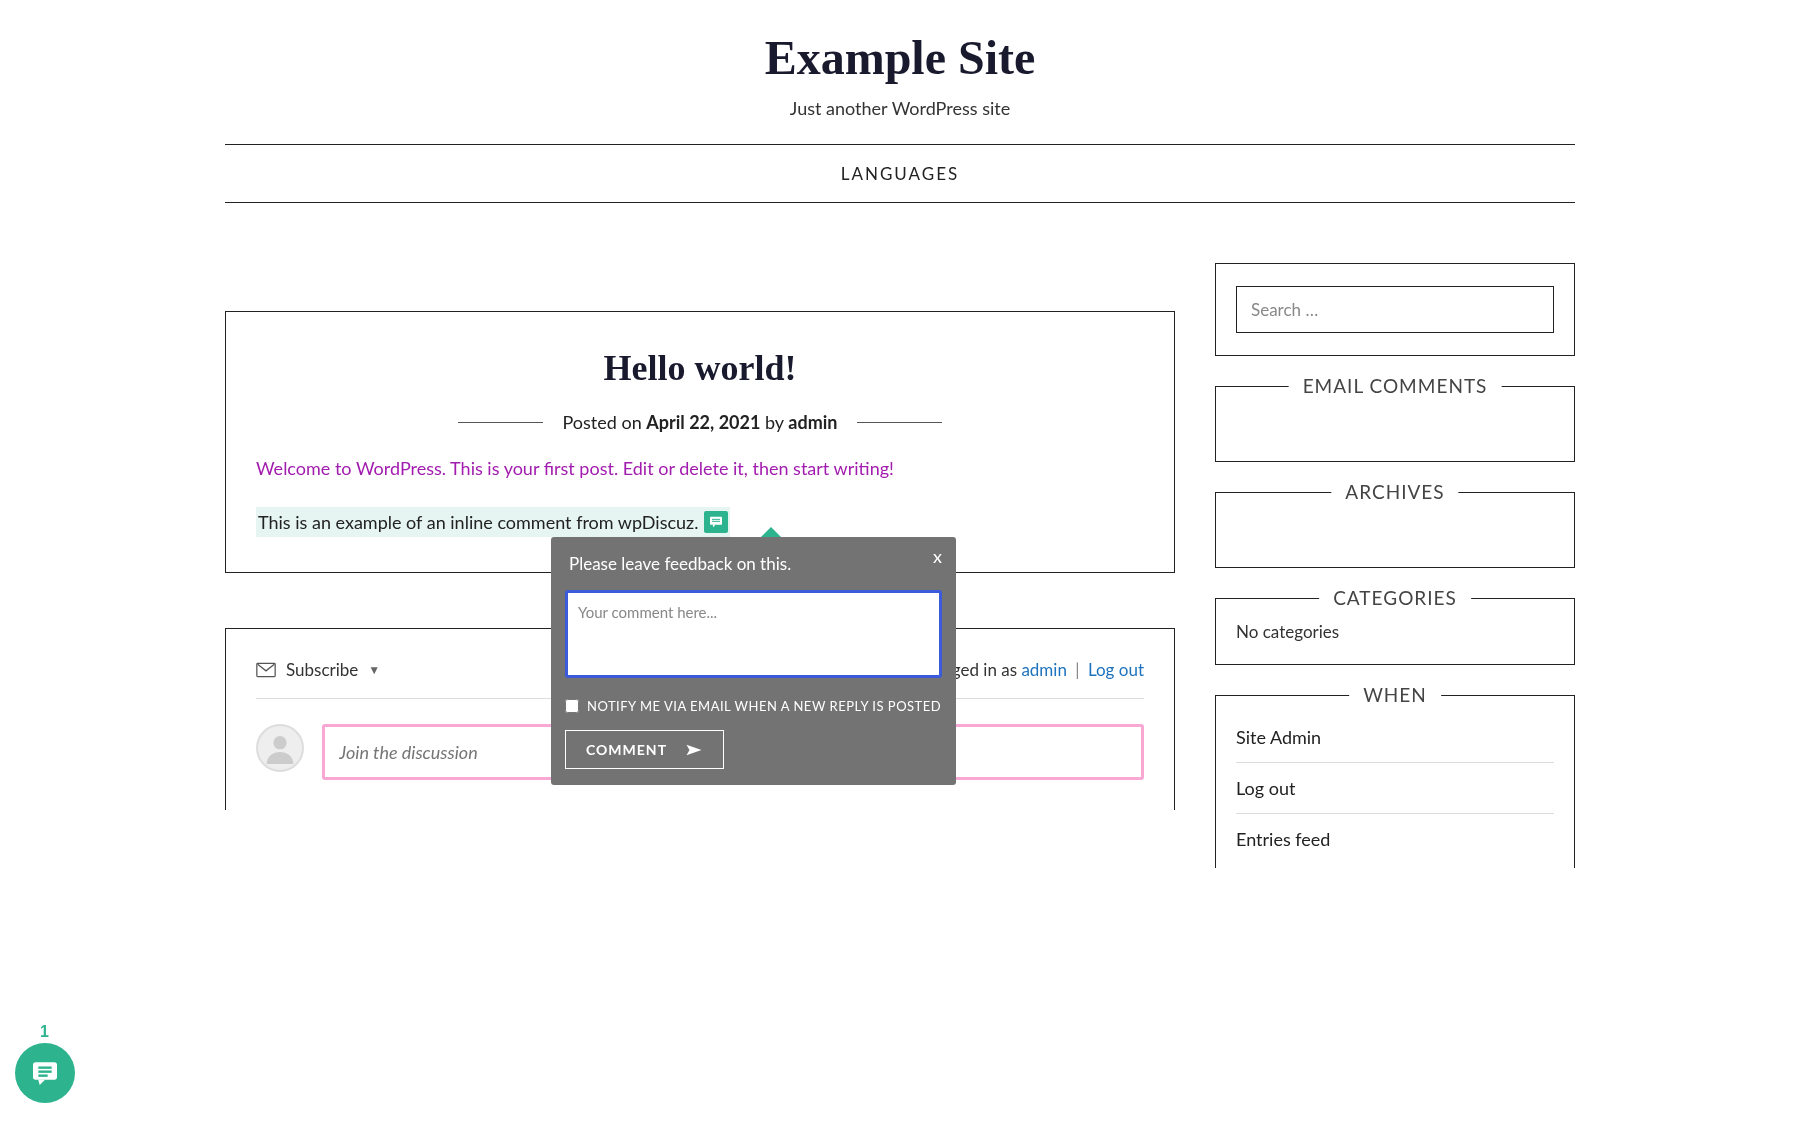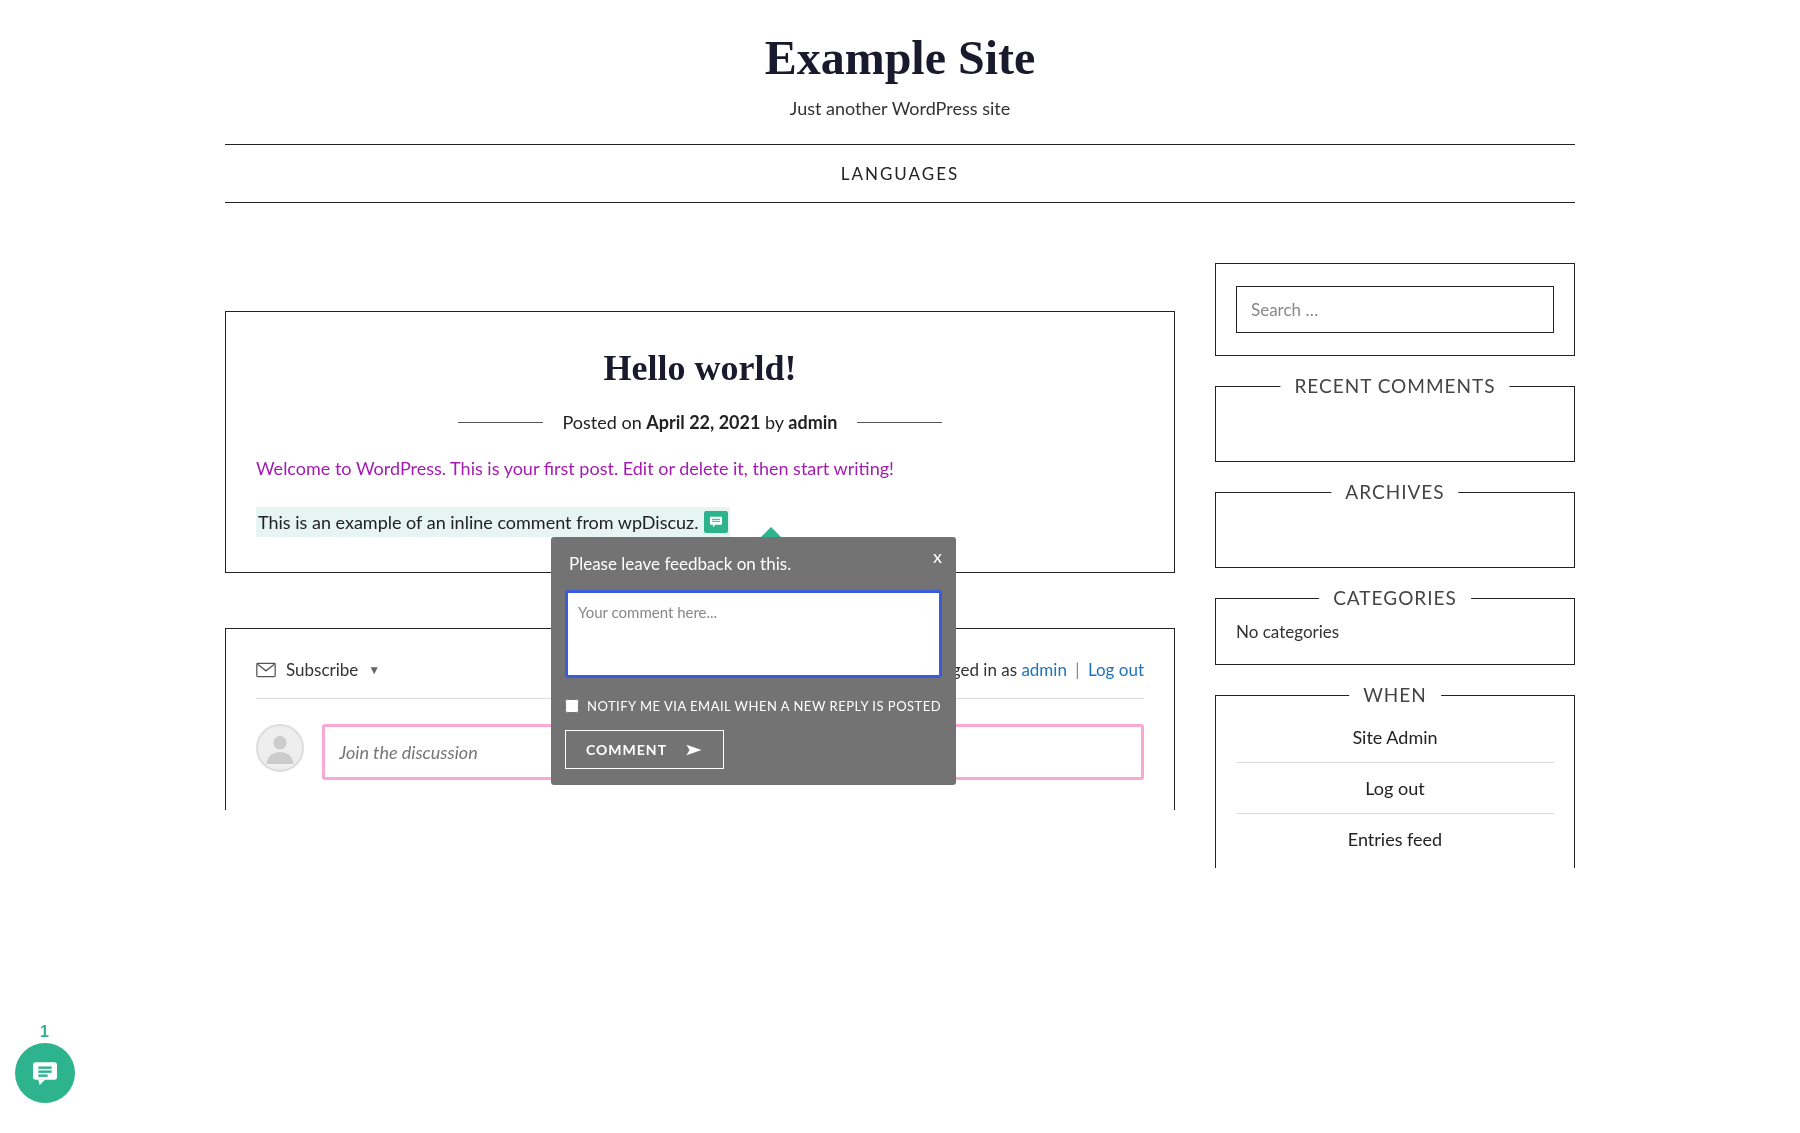--- a/index.html
+++ b/index.html
@@ -45,21 +45,21 @@
 .avatar { width: 48px; height: 48px; border-radius: 50%; background: #eee; border: 2px solid #ddd; display: flex; align-items: center; justify-content: center; }
 .avatar svg { width: 32px; height: 32px; }
 .discussion-input { flex: 1; border: 3px solid #f9a8d4; border-radius: 3px; padding: 14px; font-family: 'Lato', Arial, sans-serif; font-size: 18px; font-style: italic; color: #888; }
 .sidebar { width: 360px; }
 .widget { border: 1px solid #222; padding: 22px 20px; margin-bottom: 30px; position: relative; }
 .widget-title { font-family: 'Lato', Arial, sans-serif; font-size: 19px; letter-spacing: 1px; color: #444; background: #fff; position: absolute; top: -13px; left: 50%; transform: translateX(-50%); padding: 0 14px; white-space: nowrap; }
 .search-input { width: 100%; border: 1px solid #222; padding: 12px 14px; font-family: 'Lato', Arial, sans-serif; font-size: 17px; color: #b91c1c; }
 .search-input::placeholder { color: #888; }
 .widget-text { font-family: 'Lato', Arial, sans-serif; font-size: 17px; color: #333; }
 .widget-empty { min-height: 30px; }
-.meta-list { list-style: none; text-align: center; }
+.meta-list { list-style: none; }
 .meta-list li { font-family: 'Lato', Arial, sans-serif; font-size: 18px; color: #222; padding: 14px 0; border-bottom: 1px solid #ddd; cursor: pointer; }
 .meta-list li:first-child { padding-top: 8px; }
 .float-bubble { position: fixed; left: 15px; bottom: 30px; width: 60px; height: 60px; border-radius: 50%; background: #2db48e; display: flex; align-items: center; justify-content: center; cursor: pointer; }
 .float-bubble svg { width: 32px; height: 32px; }
 .float-count { position: fixed; left: 40px; bottom: 92px; color: #2db48e; font-family: Arial, sans-serif; font-weight: bold; font-size: 16px; }
 </style>
 </head>
 <body>
 
 <div class="container">
@@ -140,21 +140,21 @@
           <input class="discussion-input" placeholder="Join the discussion" style="">
         </div>
       </section>
     </main>
 
     <aside class="sidebar">
       <div class="widget">
         <input class="search-input" placeholder="Search …" style="">
       </div>
       <div class="widget">
-        <span class="widget-title">RECENT COMMENTS</span>
+        <span class="widget-title">EMAIL COMMENTS</span>
         <div class="widget-empty"></div>
       </div>
       <div class="widget">
         <span class="widget-title">ARCHIVES</span>
         <div class="widget-empty"></div>
       </div>
       <div class="widget">
         <span class="widget-title">CATEGORIES</span>
         <p class="widget-text">No categories</p>
       </div>

